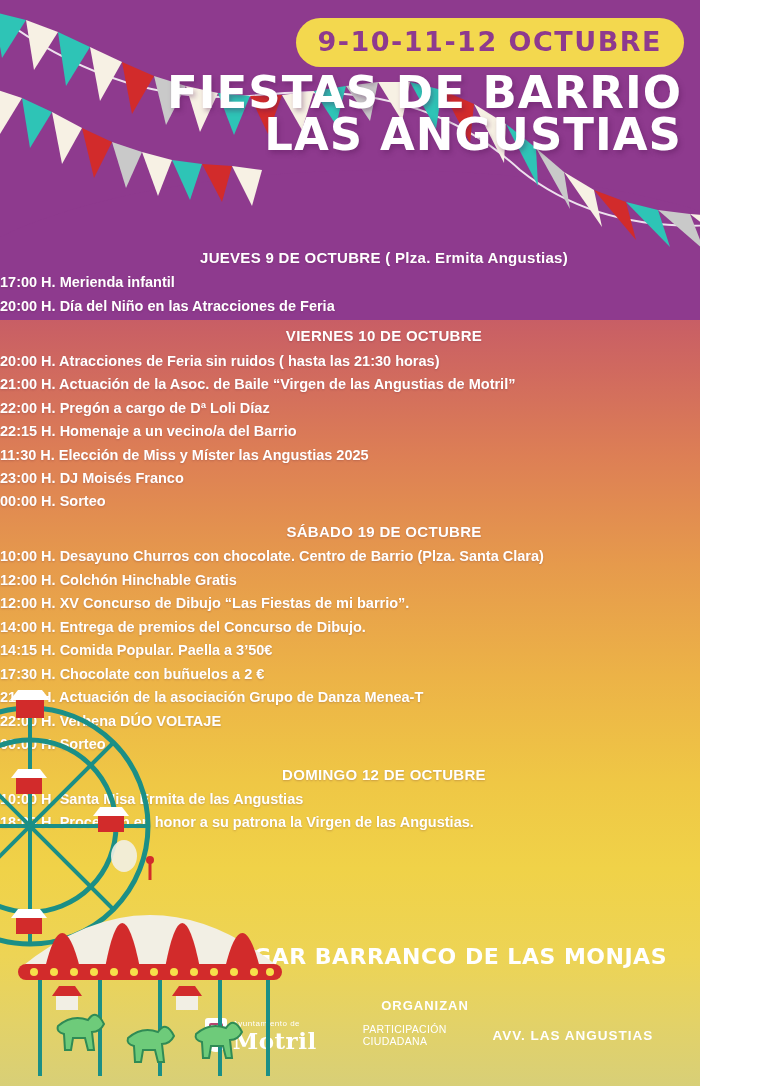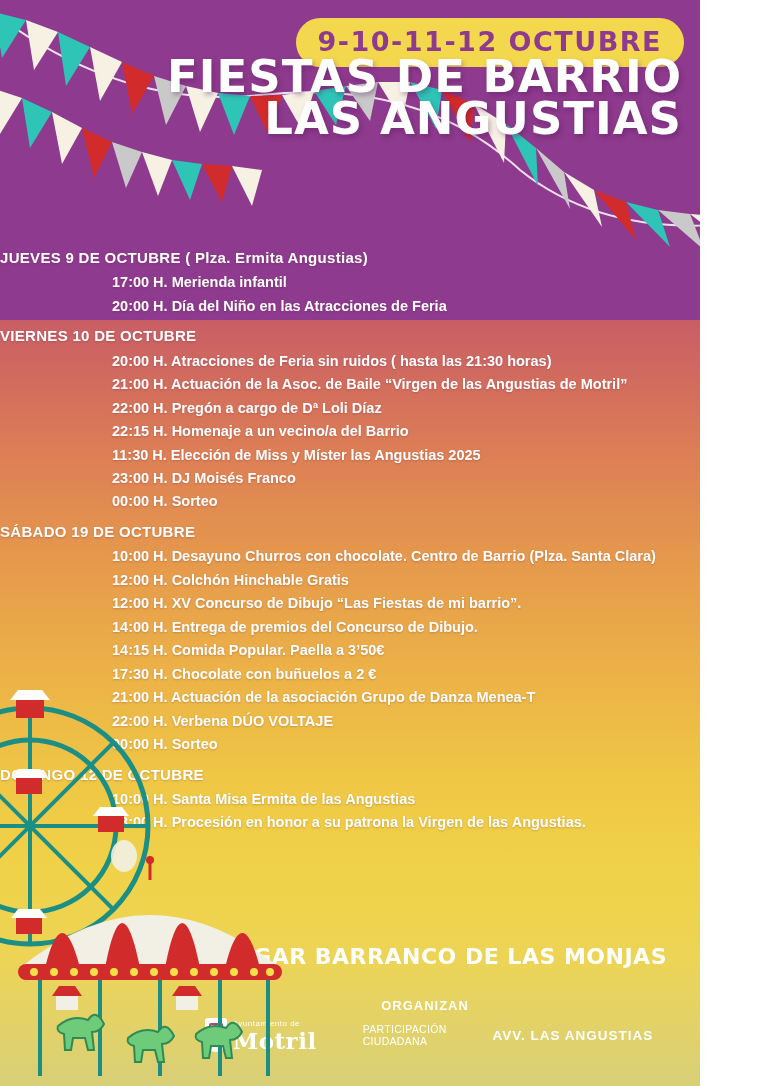--- a/index.html
+++ b/index.html
@@ -62,21 +62,21 @@
     font-size: 27px;
     letter-spacing: 1.5px;
     padding: 8px 22px 10px 22px;
     border-radius: 26px;
     font-family: "DejaVu Sans", sans-serif;
     white-space: nowrap;
   }
   
   .title-wrap {
     position: absolute;
-    right: 18px; top: 56px;
+    right: 18px; top: 72px;
     text-align: right;
     color: #ffffff;
     font-family: "DejaVu Sans", sans-serif;
     font-weight: bold;
     line-height: 0.93;
     text-shadow: 2px 3px 5px rgba(80,20,80,.35);
   }
   .title-line1 { font-size: 45px; letter-spacing: 1px; }
   .title-line2 { font-size: 45px; letter-spacing: 1px; }
 
@@ -85,28 +85,27 @@
     position: absolute;
     left: 0; top: 240px;
     width: 768px;
     color: #ffffff;
     font-weight: bold;
     font-size: 14.5px;
     line-height: 1.62;
     text-shadow: 0 1px 2px rgba(90,30,60,.25);
   }
   .day-head {
-    text-align: left;
+    text-align: center;
     font-size: 15px;
     margin-top: 6px;
     margin-bottom: 1px;
     letter-spacing: .3px;
   }
   .ev {
-    padding-left: 112px;
     padding-right: 40px;
   }
   .ev.wrap { padding-right: 48px; }
 
   .place {
     position: absolute;
     left: 0; top: 944px;
     width: 768px;
     text-align: center;
     color: #ffffff;

